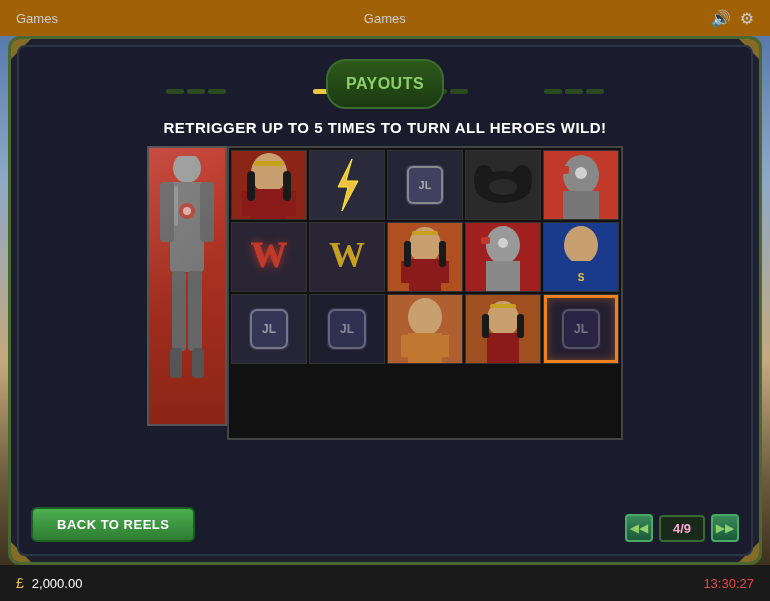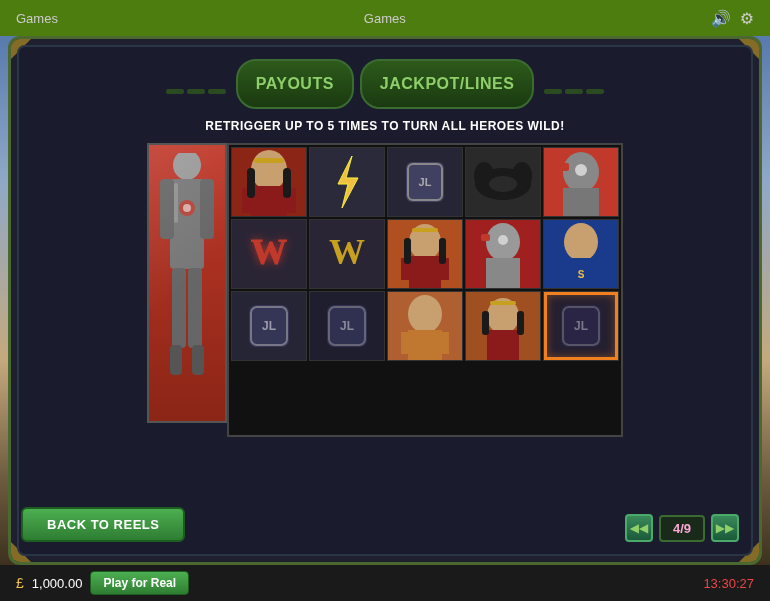--- a/index.html
+++ b/index.html
@@ -18,21 +18,21 @@
       inset: 0;
       background: linear-gradient(180deg, #4a6fa5 0%, #8fa8c8 30%, #c4a97d 60%, #6b5a3e 80%, #2a2010 100%);
       z-index: 0;
     }
 
     
     .top-bar {
       position: absolute;
       top: 0; left: 0; right: 0;
       height: 36px;
-      background: #4d7c0f;
+      background: #a16207;
       display: flex;
       align-items: center;
       justify-content: space-between;
       z-index: 10;
       padding: 0 16px;
     }
     .top-bar-left, .top-bar-center, .top-bar-right {
       display: flex;
       align-items: center;
       gap: 8px;
@@ -169,21 +169,21 @@
       top: 58px;
       left: 0; right: 0; bottom: 60px;
       display: flex;
       flex-direction: column;
       align-items: center;
     }
 
     
     .subtitle-text {
       color: #fff;
-      font-size: 12px;
+      font-size: 15px;
       font-weight: bold;
       text-align: center;
       margin-top: 14px;
       margin-bottom: 10px;
       letter-spacing: 0.5px;
       text-transform: uppercase;
     }
 
     
     .reel-grid-wrapper {
@@ -252,21 +252,21 @@
       border: 3px solid #f08020;
       box-shadow: 0 0 12px #f08020, inset 0 0 8px rgba(240,128,32,0.4);
       z-index: 10;
       pointer-events: none;
     }
 
     
     .back-btn-area {
       position: absolute;
       bottom: 12px;
-      left: 2px;
+      left: 12px;
     }
     .back-btn {
       background: linear-gradient(180deg, #4caf50, #2e7d32);
       color: #fff;
       border: 2px solid #1b5e20;
       border-radius: 6px;
       padding: 8px 24px;
       font-size: 13px;
       font-weight: bold;
       cursor: pointer;
@@ -334,38 +334,36 @@
   </div>
   <div class="top-bar-right">
     <span class="top-bar-icon">🔊</span>
     <span class="top-bar-icon">⚙</span>
   </div>
 </div>
 
 <div class="bottom-bar">
   <div class="balance-section">
     <span class="pound-icon">£</span>
-    <span style="color:#fff; font-size:13px;">1,000.00</span>
-    <button class="play-real-btn">Play for Real</button>
+    <span style="color:#fff; font-size:13px;">2,000.00</span>
   </div>
   <span class="time-display">13:30:27</span>
 </div>
 
 <div class="game-container">
 
   <div class="corner-piece corner-tl"></div>
   <div class="corner-piece corner-tr"></div>
   <div class="corner-piece corner-bl"></div>
   <div class="corner-piece corner-br"></div>
 
   <div class="inner-panel">
 
     <div class="tab-nav">
       <button class="tab-btn normal">PAYOUTS</button>
-      <button class="tab-btn normal">JACKPOT/LINES</button>
     </div>
 
     <div class="tab-indicators">
       <div class="tab-indicator-group">
         <div class="indicator-dot"></div>
         <div class="indicator-dot"></div>
         <div class="indicator-dot"></div>
       </div>
       <div class="tab-indicator-group">
         <div class="indicator-dot active"></div>

